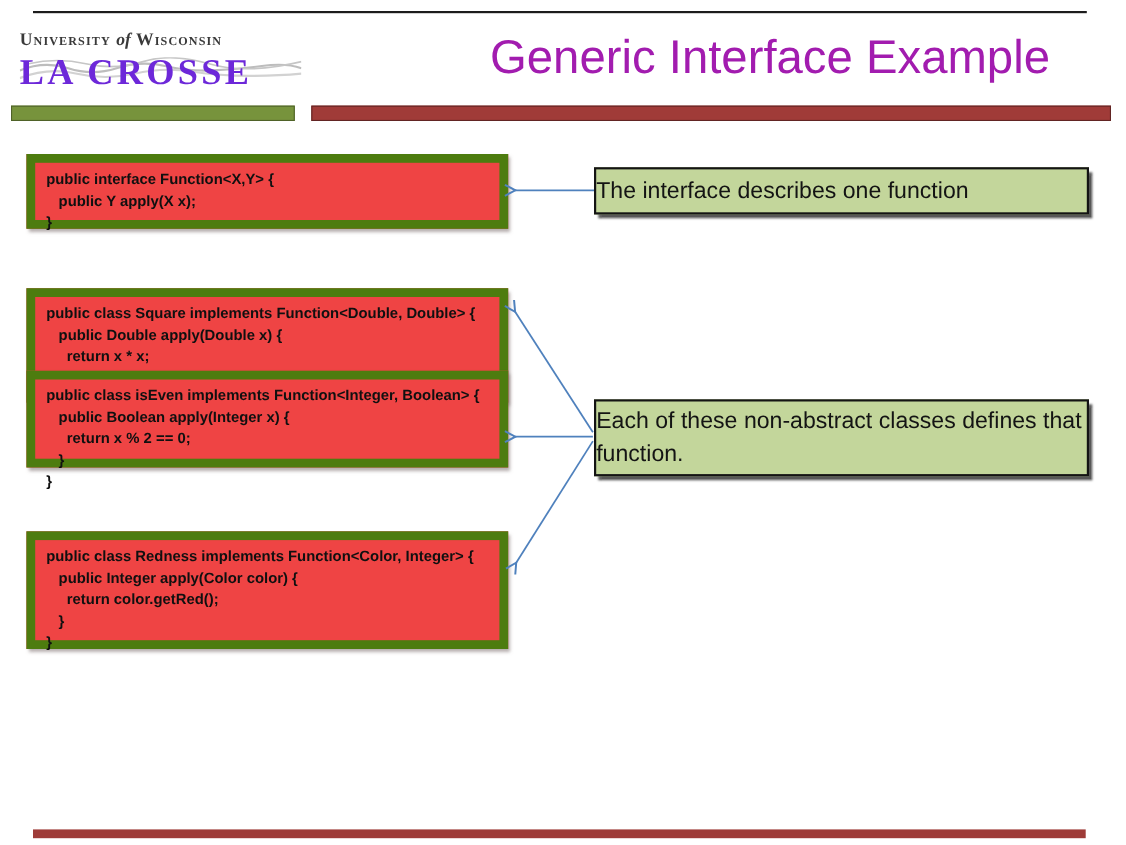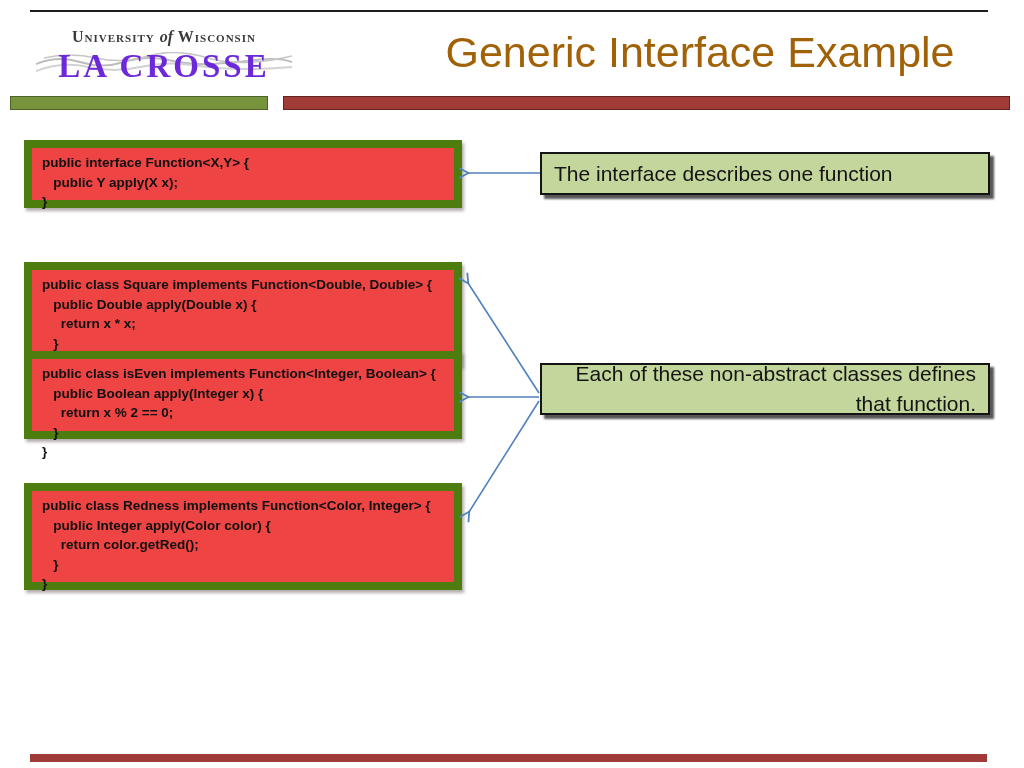--- a/index.html
+++ b/index.html
@@ -2,61 +2,61 @@
 <html><head>
 <meta charset="utf-8">
 <style>
   html,body{margin:0;padding:0;background:#ffffff;}
   .slide{
     position:relative;width:1024px;height:768px;background:#ffffff;overflow:hidden;
     font-family:"Liberation Sans",sans-serif;
   }
   
   .top-rule{position:absolute;left:30px;top:10px;width:958px;height:2px;background:#1c1c1c;}
-  .logo{position:absolute;left:36px;top:28px;width:256px;height:64px;text-align:center;}
+  .logo{position:absolute;left:18px;top:28px;width:256px;height:64px;text-align:left;}
   .logo-line1{
     position:relative;z-index:2;font-family:"Liberation Serif",serif;font-size:16px;
     font-weight:bold;color:#3a3a3a;font-variant:small-caps;letter-spacing:1px;line-height:18px;
   }
   .logo-line1 .of{font-variant:normal;font-style:italic;text-transform:lowercase;letter-spacing:0;}
   .logo-waves{position:absolute;left:0;top:24px;z-index:1;}
   .logo-line2{
     position:relative;z-index:2;font-family:"Liberation Serif",serif;font-size:33px;font-weight:bold;
     color:#6d28d9;letter-spacing:3px;line-height:36px;margin-top:2px;
   }
   .slide-title{
     position:absolute;left:400px;top:28px;width:600px;margin:0;text-align:center;
-    font-size:43px;font-weight:400;color:#a16207;letter-spacing:0;
+    font-size:43px;font-weight:400;color:#a21caf;letter-spacing:0;
   }
   .accent-bar{position:absolute;top:96px;height:12px;}
   .accent-bar.green{left:10px;width:256px;background:#77933c;border:1px solid #4f6228;}
   .accent-bar.maroon{left:283px;width:725px;background:#a03b38;border:1px solid #622423;}
   
   .code-box{
     position:absolute;left:24px;width:438px;background:#ef4444;
     border:8px solid #4d7c0f;box-sizing:border-box;
     box-shadow:2px 3px 3px rgba(120,105,105,0.55);
   }
   .code-text{
     margin:5px 0 0 10px;white-space:pre;font-family:"Liberation Sans",sans-serif;
     font-weight:bold;font-size:13.5px;line-height:19.5px;color:#101010;
   }
   #code-box-0{top:140px;height:68px;}
   #code-box-1{top:226px;height:104px;margin-top:36px;}
-  #code-box-2{top:351px;height:88px;}
+  #code-box-2{top:337px;height:88px;}
   #code-box-3{top:483px;height:107px;}
   
   .callout{
     position:absolute;left:540px;width:450px;background:#c3d69b;border:2px solid #141414;
     box-sizing:border-box;box-shadow:4px 4px 2px rgba(45,45,45,0.8);
-    display:flex;align-items:center;padding:0 12px;
-    font-size:21px;color:#141414;line-height:30px;text-align:right;
+    display:flex;align-items:center;padding:0 0;
+    font-size:21px;color:#141414;line-height:30px;
   }
   #callout-0{top:152px;height:43px;}
-  #callout-1{top:363px;height:52px;}
+  #callout-1{top:363px;height:70px;}
   
   .arrows{position:absolute;left:0;top:0;pointer-events:none;}
   
   .footer-bar{position:absolute;left:30px;top:754px;width:957px;height:8px;background:#9e3b38;}
 </style>
 </head>
 <body>
 
 <div class="slide">
 

